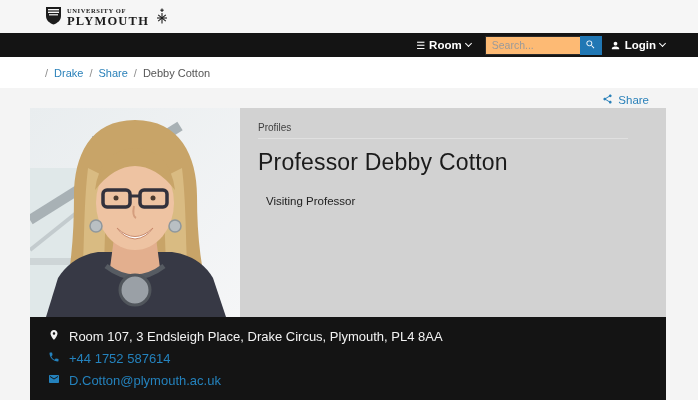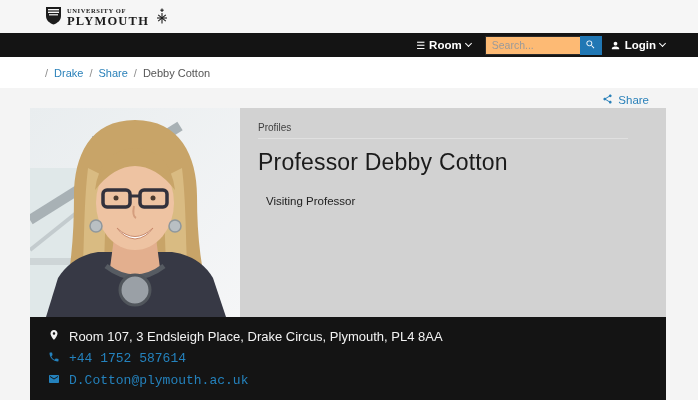--- a/index.html
+++ b/index.html
@@ -84,21 +84,21 @@
   .panel-role { font-size:11.5px; color:#222; margin-top:19px;margin-left:8px; }
   .panel-dept { font-size:11.5px; color:#222; margin-top:15px; }
 
   .contact-bar {
     position:absolute; left:30px; top:229px; width:636px; height:83px;
     background:#141414; padding:12px 0 0 18px;
   }
   .contact-row { display:flex; align-items:flex-start; gap:9px; height:14px; margin-bottom:8px; font-size:13px; }
   .contact-row .c-icon { width:12px; height:12px; flex:0 0 12px; }
   .c-text-white { color:#f2f2f2; }
-  .c-link { color:#2482bd; text-decoration:none; cursor:pointer;font-family:Liberation Mono, monospace; }
+  .c-link { color:#2482bd; text-decoration:none; cursor:pointer; }
 </style>
 </head>
 <body>
 
 <div class="topbar">
   <div class="logo">
     <span>
       <svg class="logo-shield" viewBox="0 0 17 19">
         <path d="M1 1 h15 v9 c0 4.5-3.5 7-7.5 8.5 C4.5 17 1 14.5 1 10 Z" fill="#1c1c1c"></path>
         <rect x="3" y="3" width="11" height="1.4" fill="#f6f6f6"></rect>

